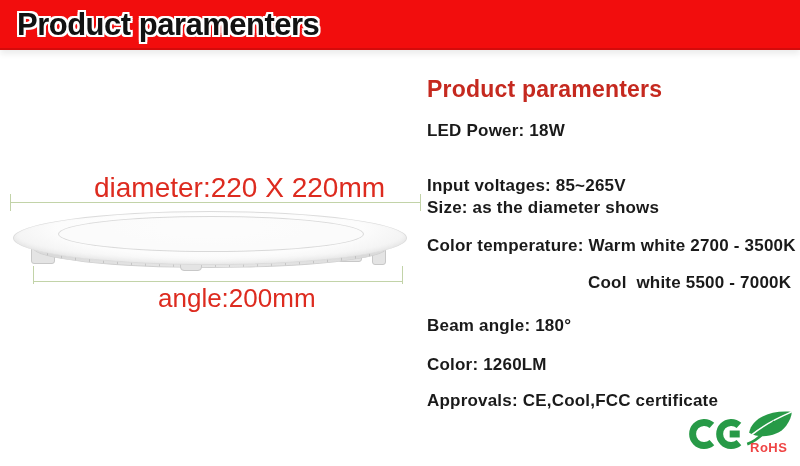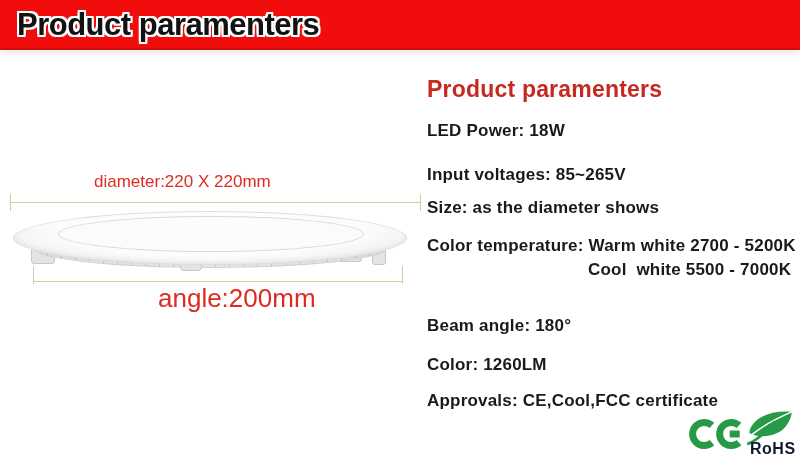--- a/index.html
+++ b/index.html
@@ -24,21 +24,21 @@
       -2px -2px 0 #fff, 2px -2px 0 #fff, -2px 2px 0 #fff, 2px 2px 0 #fff,
       -2px 0 0 #fff, 2px 0 0 #fff, 0 -2px 0 #fff, 0 2px 0 #fff;
     white-space:pre;
   }
 
   
   .dim-line{position:absolute;background:#c2d3a8;}
   .dim-line.h{height:1px;}
   .dim-line.v{width:1px;}
   .dim-label{
-    position:absolute;color:#dd2b1f;font-size:17px;font-weight:400;
+    position:absolute;color:#dd2b1f;font-size:28px;font-weight:400;
     white-space:pre;letter-spacing:0px;
   }
 
   .panel-side{
     position:absolute;left:33px;top:228px;width:352px;height:38px;
     border-radius:50%;
     background:
       repeating-linear-gradient(90deg, rgba(150,150,150,0) 0 13px, rgba(150,150,150,.38) 13px 14px),
       linear-gradient(#f1f1f1, #d9d9d9 70%, #e6e6e6);
     border:1px solid #cfcfcf;
@@ -68,21 +68,21 @@
     font-size:17px;font-weight:bold;color:#1a1a1a;letter-spacing:0.2px;white-space:pre;
   }
 
   
   .cert-zone{position:absolute;left:684px;top:408px;width:116px;height:54px;}
   .ce-icon{position:absolute;left:2px;top:9px;}
   .rohs-group{position:absolute;left:58px;top:0px;width:58px;height:54px;}
   .rohs-leaf{position:absolute;left:2px;top:2px;}
   .rohs-label{
     position:absolute;left:8px;top:32px;
-    font-size:16px;font-weight:bold;color:#0f172a;letter-spacing:0.5px;white-space:pre;
+    font-size:13px;font-weight:bold;color:#ef4444;letter-spacing:0.5px;white-space:pre;
   }
 </style>
 </head>
 <body>
 
 <div class="stage">
 
   <div class="banner">
     <span class="banner-title">Product paramenters</span>
   </div>
@@ -105,24 +105,24 @@
 
     <div class="dim-line v" style="left:33px;top:266px;height:18px;"></div>
     <div class="dim-line h" style="left:33px;top:281px;width:370px;"></div>
     <div class="dim-line v" style="left:402px;top:266px;height:18px;"></div>
     <div class="dim-label" style="left:158px;top:283px;font-size:26px;">angle:200mm</div>
   </div>
 
   <div>
     <h2 class="spec-heading">Product paramenters</h2>
     <div class="spec-line" style="top:121px;">LED Power: 18W</div>
-    <div class="spec-line" style="top:165px;">Input voltages: 85~265V</div>
+    <div class="spec-line" style="top:176px;">Input voltages: 85~265V</div>
     <div class="spec-line" style="top:198px;">Size: as the diameter shows</div>
-    <div class="spec-line" style="top:236px;">Color temperature: Warm white 2700 - 5200K</div>
-    <div class="spec-line" style="top:260px;left:588px;">Cool  white 5500 - 7000K</div>
+    <div class="spec-line" style="top:236px;">Color temperature: Warm white 2700 - 3500K</div>
+    <div class="spec-line" style="top:273px;left:588px;">Cool  white 5500 - 7000K</div>
     <div class="spec-line" style="top:316px;">Beam angle: 180°</div>
     <div class="spec-line" style="top:355px;">Color: 1260LM</div>
     <div class="spec-line" style="top:391px;">Approvals: CE,Cool,FCC certificate</div>
   </div>
 
   <div class="cert-zone">
     <svg class="ce-icon" width="58" height="34" viewBox="0 0 74 44" aria-label="CE">
       <path d="M33 10.8 A15 15 0 1 0 33 33.2" stroke="#279a47" stroke-width="9" fill="none"></path>
       <path d="M68 10.8 A15 15 0 1 0 68 33.2" stroke="#279a47" stroke-width="9" fill="none"></path>
       <line x1="56" y1="22" x2="69" y2="22" stroke="#279a47" stroke-width="9"></line>

